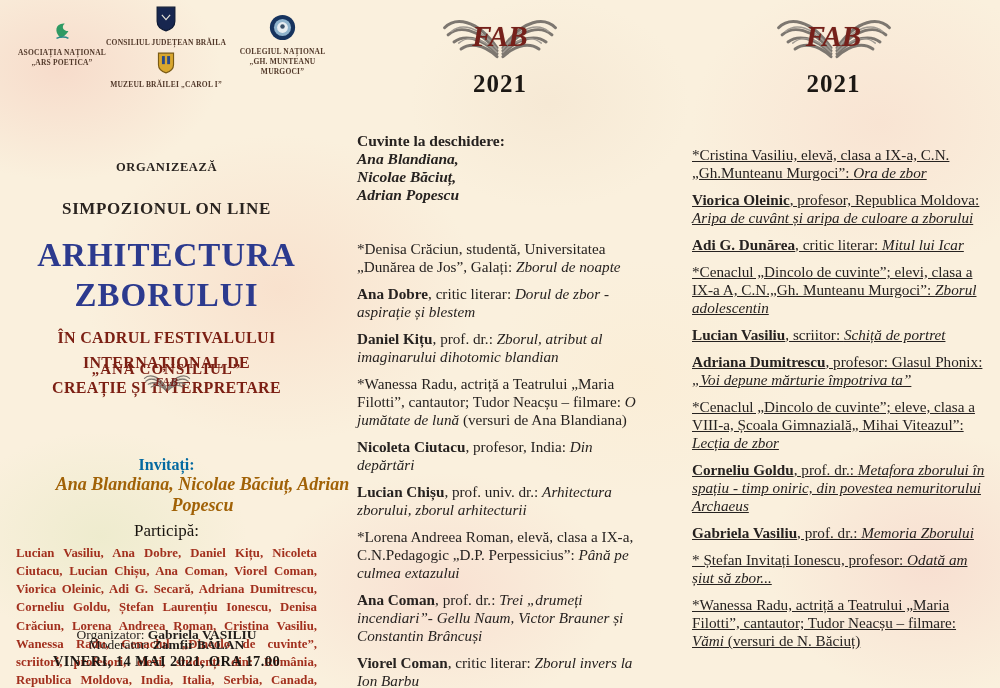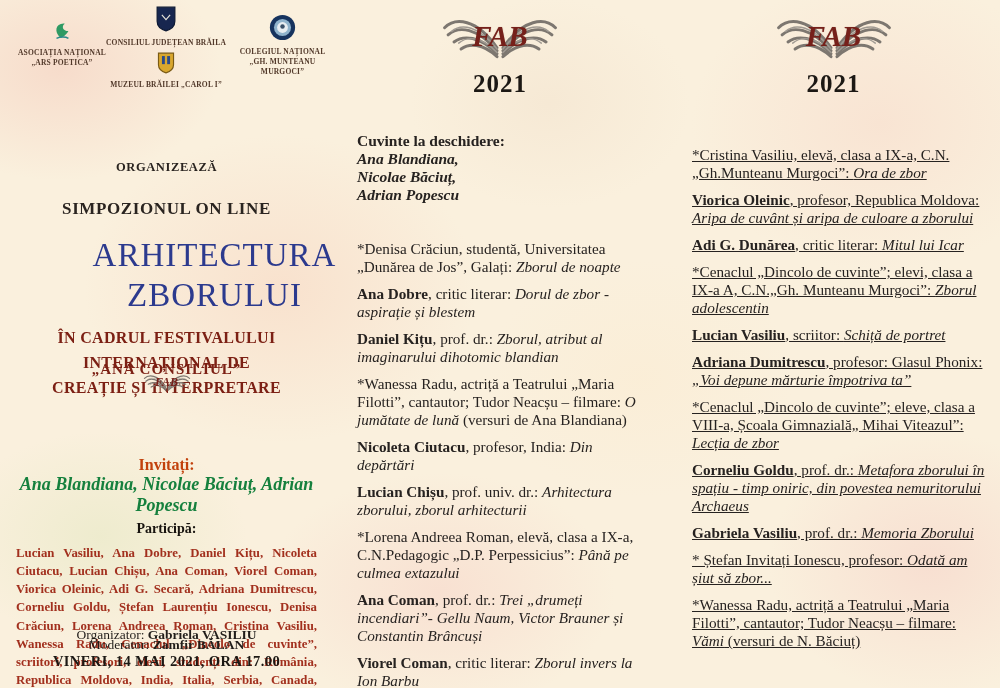--- a/index.html
+++ b/index.html
@@ -25,26 +25,26 @@
   .abs{position:absolute;left:0;width:100%;text-align:center;}
 
   
   .logo-group{position:absolute;text-align:center;}
   .logo-label{font-size:7.5px;font-weight:bold;color:#52392a;letter-spacing:.2px;line-height:1.3;margin-top:2px;}
   .logo-icon{display:inline-block;line-height:0;}
 
   
   .organizeaza{top:160px;font-size:12.5px;font-weight:bold;color:#2a2420;letter-spacing:.6px;}
   .simpozion{top:183px;font-size:17px;font-weight:bold;color:#2a2420;letter-spacing:.6px;margin-top:16px;}
-  .main-title{top:236px;font-size:33px;font-weight:normal;color:#2c3a8e;line-height:1.2;letter-spacing:1px;padding-left:48px;}
+  .main-title{top:236px;font-size:33px;font-weight:bold;color:#2c3a8e;line-height:1.2;letter-spacing:1px;}
   .festival{top:326px;font-size:16px;font-weight:bold;color:#7c2014;line-height:1.55;letter-spacing:.3px;}
   .festival-name{top:361px;font-size:15px;font-weight:bold;color:#7c2014;letter-spacing:1px;}
-  .invitati-label{top:456px;font-size:16px;font-weight:bold;color:#c2410c;}
-  .invitati-names{top:474px;font-size:18px;font-weight:bold;font-style:italic;color:#15803d;}
-  .participa-label{top:521px;font-size:14px;font-weight:bold;color:#18140f;}
+  .invitati-label{top:456px;font-size:16px;font-weight:bold;color:#0369a1;}
+  .invitati-names{top:474px;font-size:18px;font-weight:bold;font-style:italic;color:#a16207;padding-left:36px;}
+  .participa-label{top:521px;font-size:17px;font-weight:normal;color:#18140f;}
   .participa-text{top:544px;padding:0 16px;box-sizing:border-box;font-size:12.8px;font-weight:bold;color:#a2301e;text-align:justify;line-height:1.42;}
   .mod-line{font-size:13.5px;color:#211d1a;}
   .mod-label{font-weight:normal;}
   .mod-name{font-weight:bold;}
   .moderator{top:611px;margin-top:26px;}
   .organizator{top:627px;}
   .date-line{top:653px;font-size:14.5px;font-weight:bold;color:#1c1814;letter-spacing:.4px;}
 
   
   .fab-block{top:12px;}

